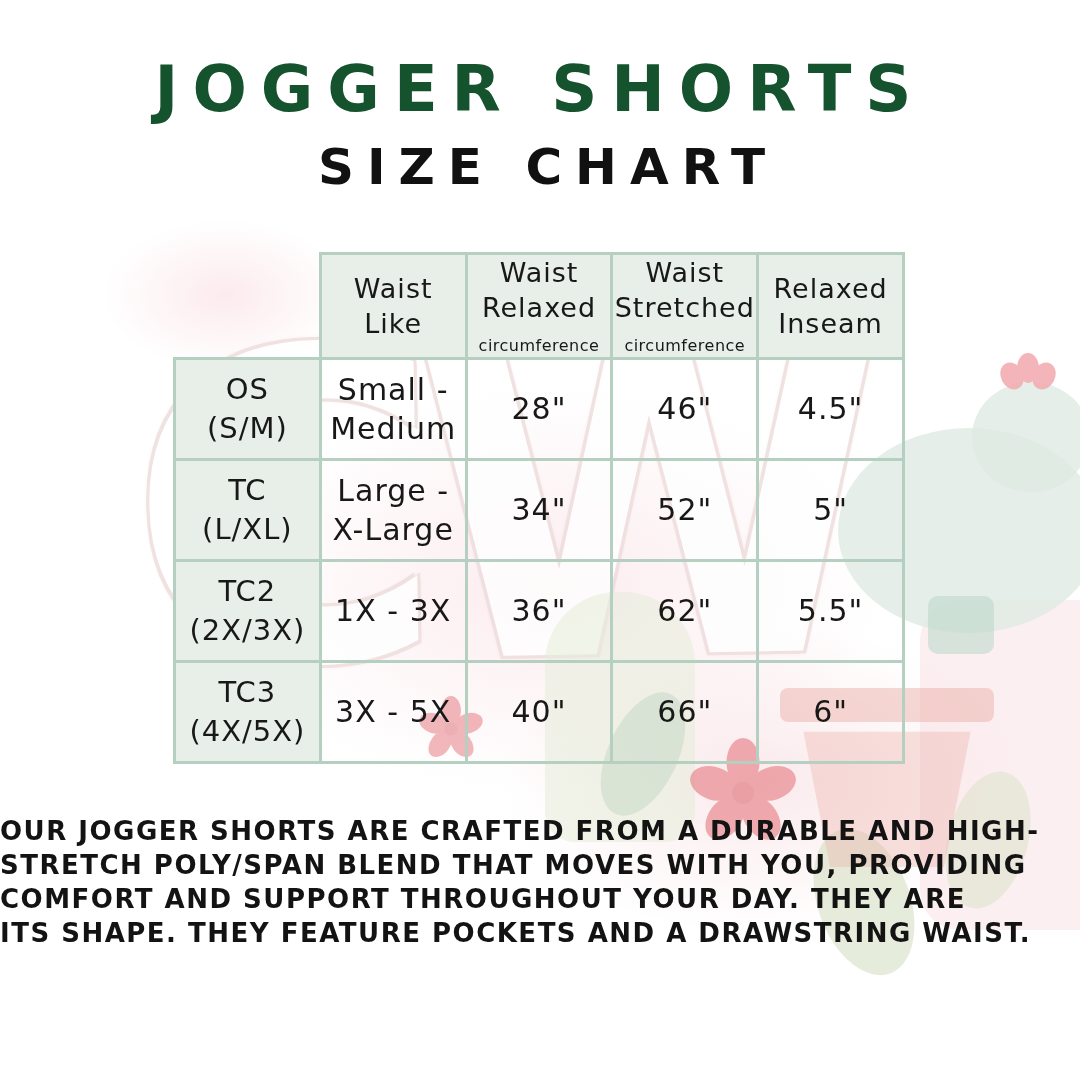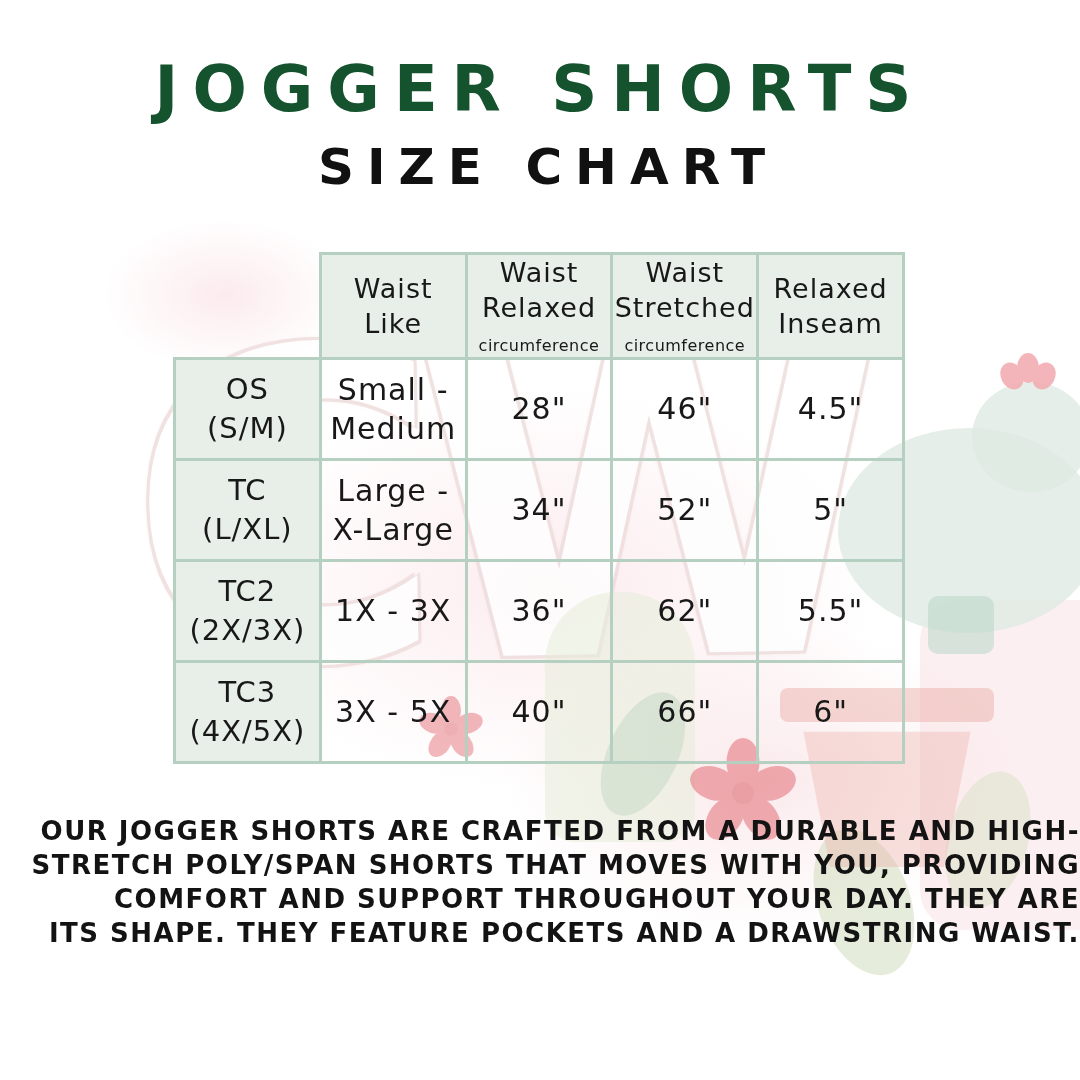--- a/index.html
+++ b/index.html
@@ -56,21 +56,21 @@
   }
   .size-table th.corner{border:none;background:transparent;}
   .size-table thead th{background:#e7efe8;font-size:27px;line-height:1.3;}
   .size-table tbody th{background:#e7efe8;font-size:29px;line-height:1.35;}
   .size-table tbody td{background:transparent;font-size:30px;line-height:1.3;}
   .cell-line{display:block;}
   .sub-label{display:block;font-size:16px;letter-spacing:.5px;margin-top:11px;}
   
   .description{
     position:absolute;left:0;top:814px;width:1080px;margin:0;z-index:2;
-    text-align:right;font-weight:bold;font-size:26px;line-height:34px;
+    text-align:left;font-weight:bold;font-size:26px;line-height:34px;
     letter-spacing:1.5px;color:#131313;
   }
   .description .cell-line{white-space:nowrap;}
 </style>
 </head>
 <body>
 
 <div class="canvas">
 
   <div class="wm-layer">
@@ -197,18 +197,18 @@
         </td>
         <td>40"</td>
         <td>66"</td>
         <td>6"</td>
       </tr>
     </tbody>
   </table>
 
   <p class="description">
     <span class="cell-line">OUR JOGGER SHORTS ARE CRAFTED FROM A DURABLE AND HIGH-</span>
-    <span class="cell-line">STRETCH POLY/SPAN SHORTS THAT MOVES WITH YOU, PROVIDING</span>
+    <span class="cell-line">STRETCH POLY/SPAN BLEND THAT MOVES WITH YOU, PROVIDING</span>
     <span class="cell-line">COMFORT AND SUPPORT THROUGHOUT YOUR DAY. THEY ARE</span>
     <span class="cell-line">ITS SHAPE. THEY FEATURE POCKETS AND A DRAWSTRING WAIST.</span>
   </p>
 
 </div>
 
 </body></html>

